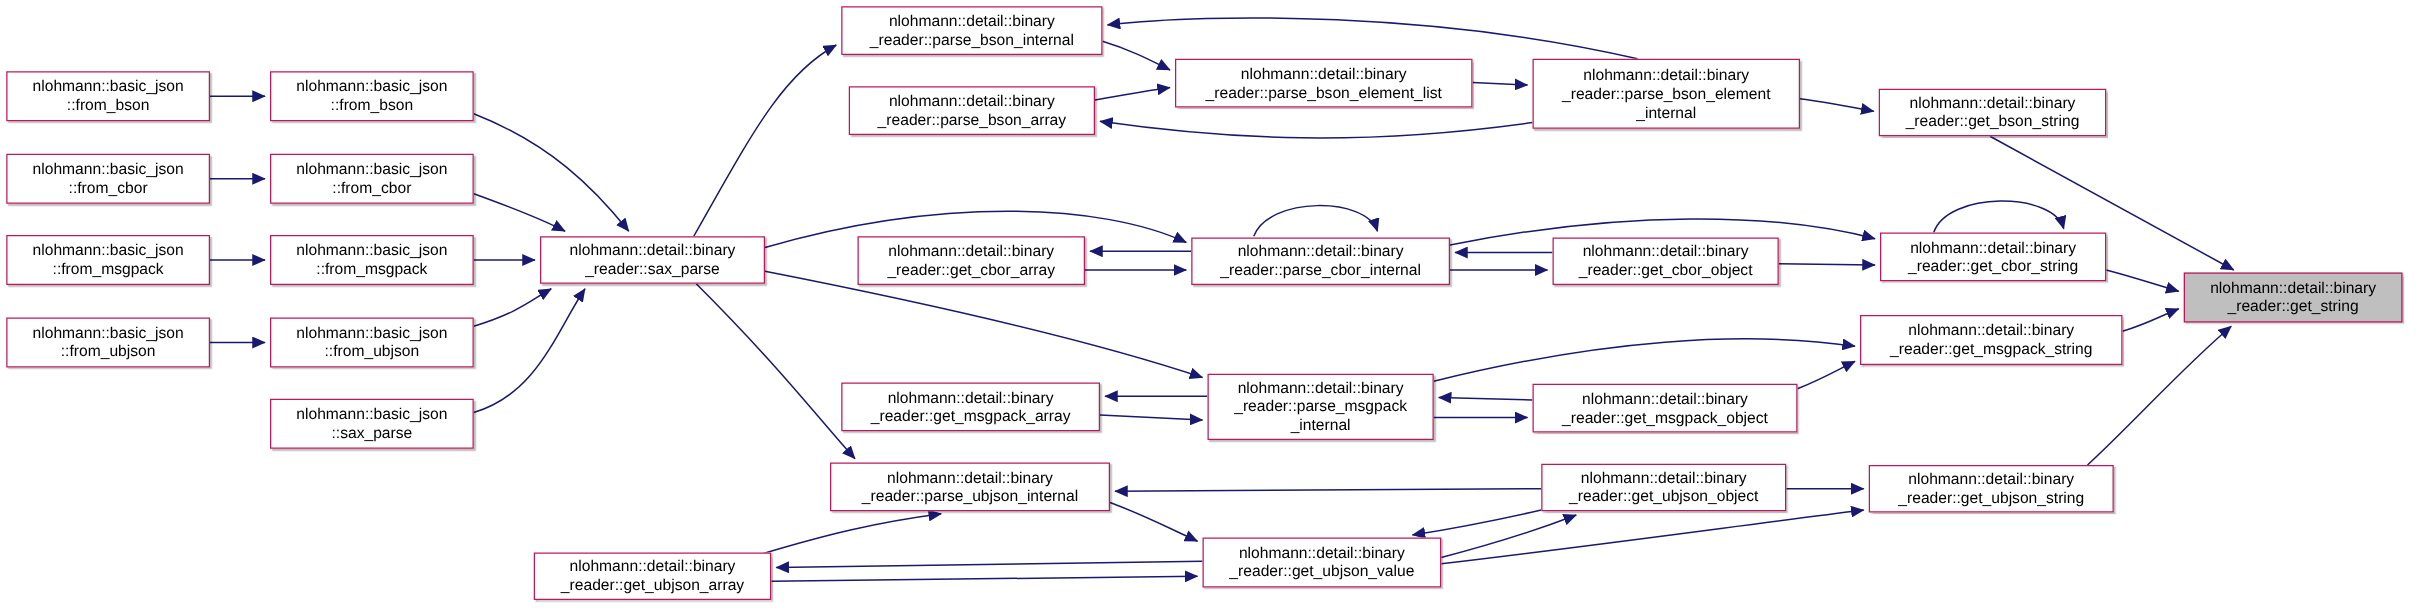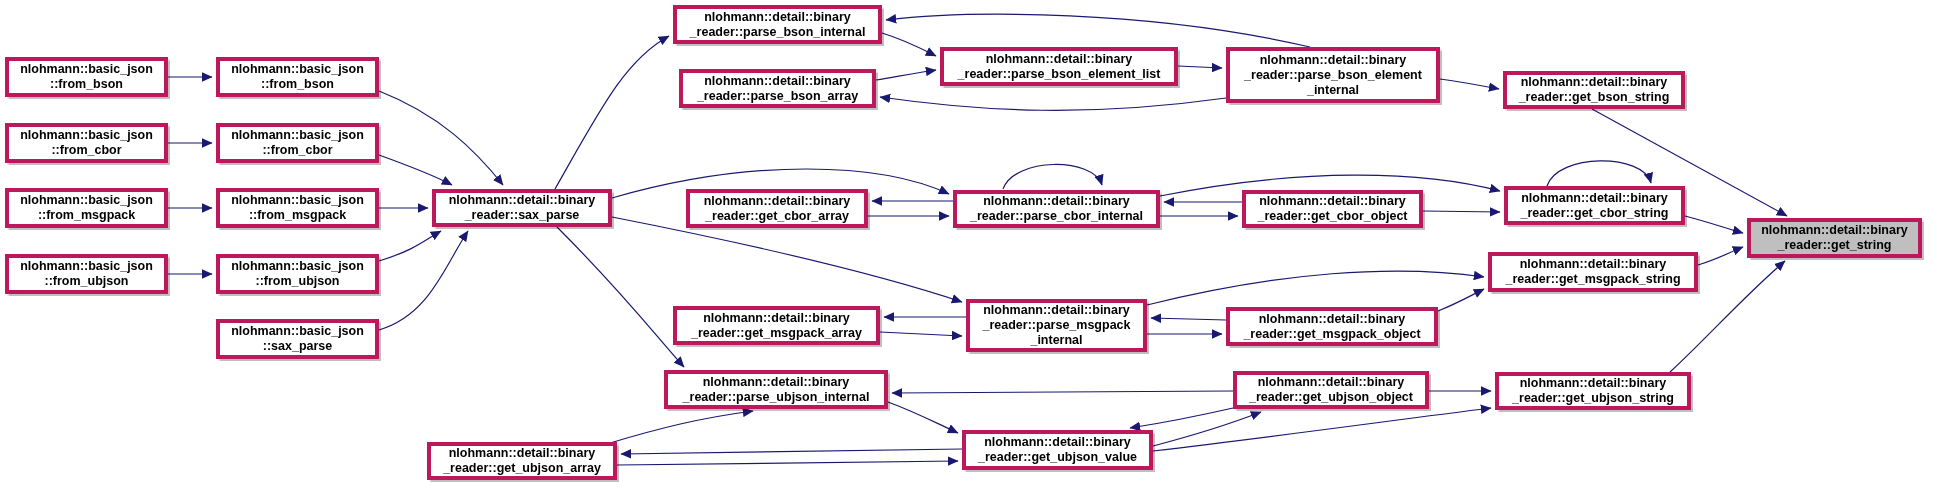--- a/index.html
+++ b/index.html
@@ -8,28 +8,27 @@
     width:1933px;height:488px;
     background:#ffffff;
     overflow:hidden;
     font-family:"Liberation Sans", sans-serif;
   }
   #edges{position:absolute;left:0;top:0;width:1933px;height:488px;}
   .node{
     position:absolute;
     box-sizing:border-box;
     background:#ffffff;
-    border:4px solid #be185d;
+    border:1px solid #be185d;
     box-shadow:1.5px 1.5px 1px rgba(0,0,0,0.25);
     display:flex;align-items:center;justify-content:center;
     text-align:center;
     white-space:pre-line;
     font-size:12.5px;line-height:15px;color:#000000;
     cursor:pointer;
-    font-weight:bold;
   }
   .node.highlight{background:#bfbfbf;cursor:default;}
 </style>
 </head>
 <body>
 
 <div id="canvas">
 
   <svg id="edges" viewBox="0 0 1933 488">
     <defs>

